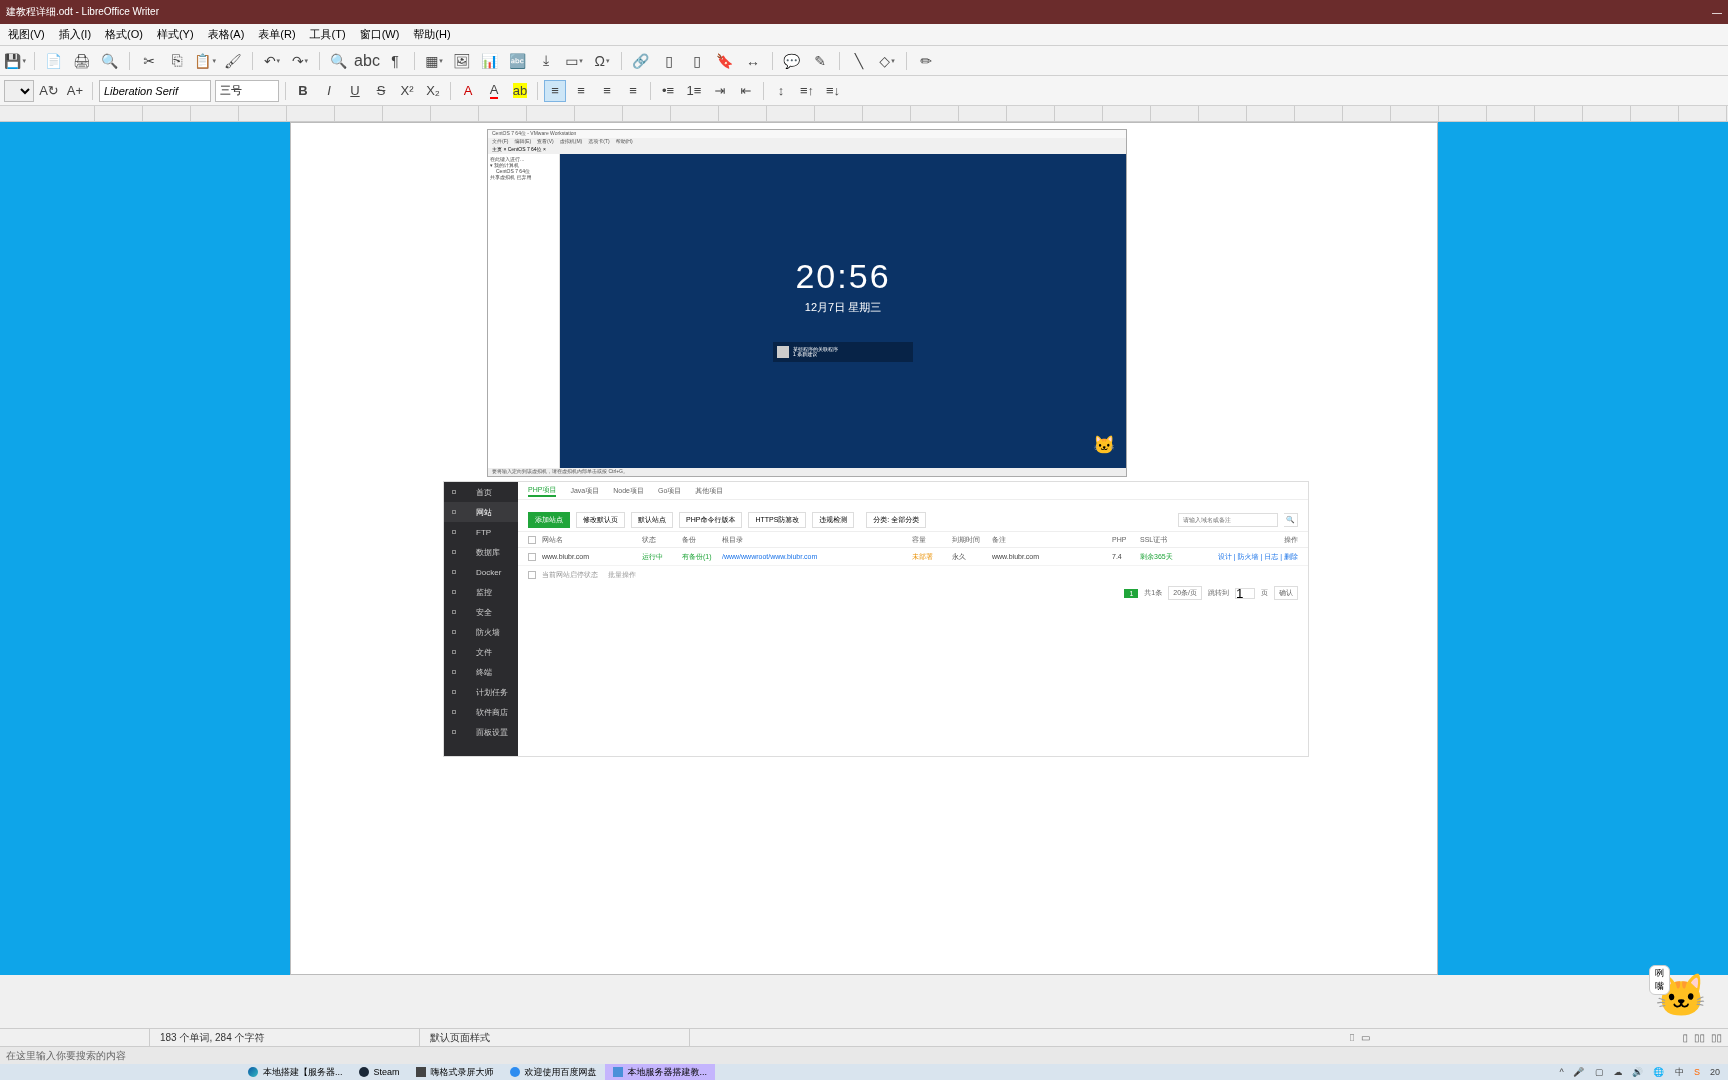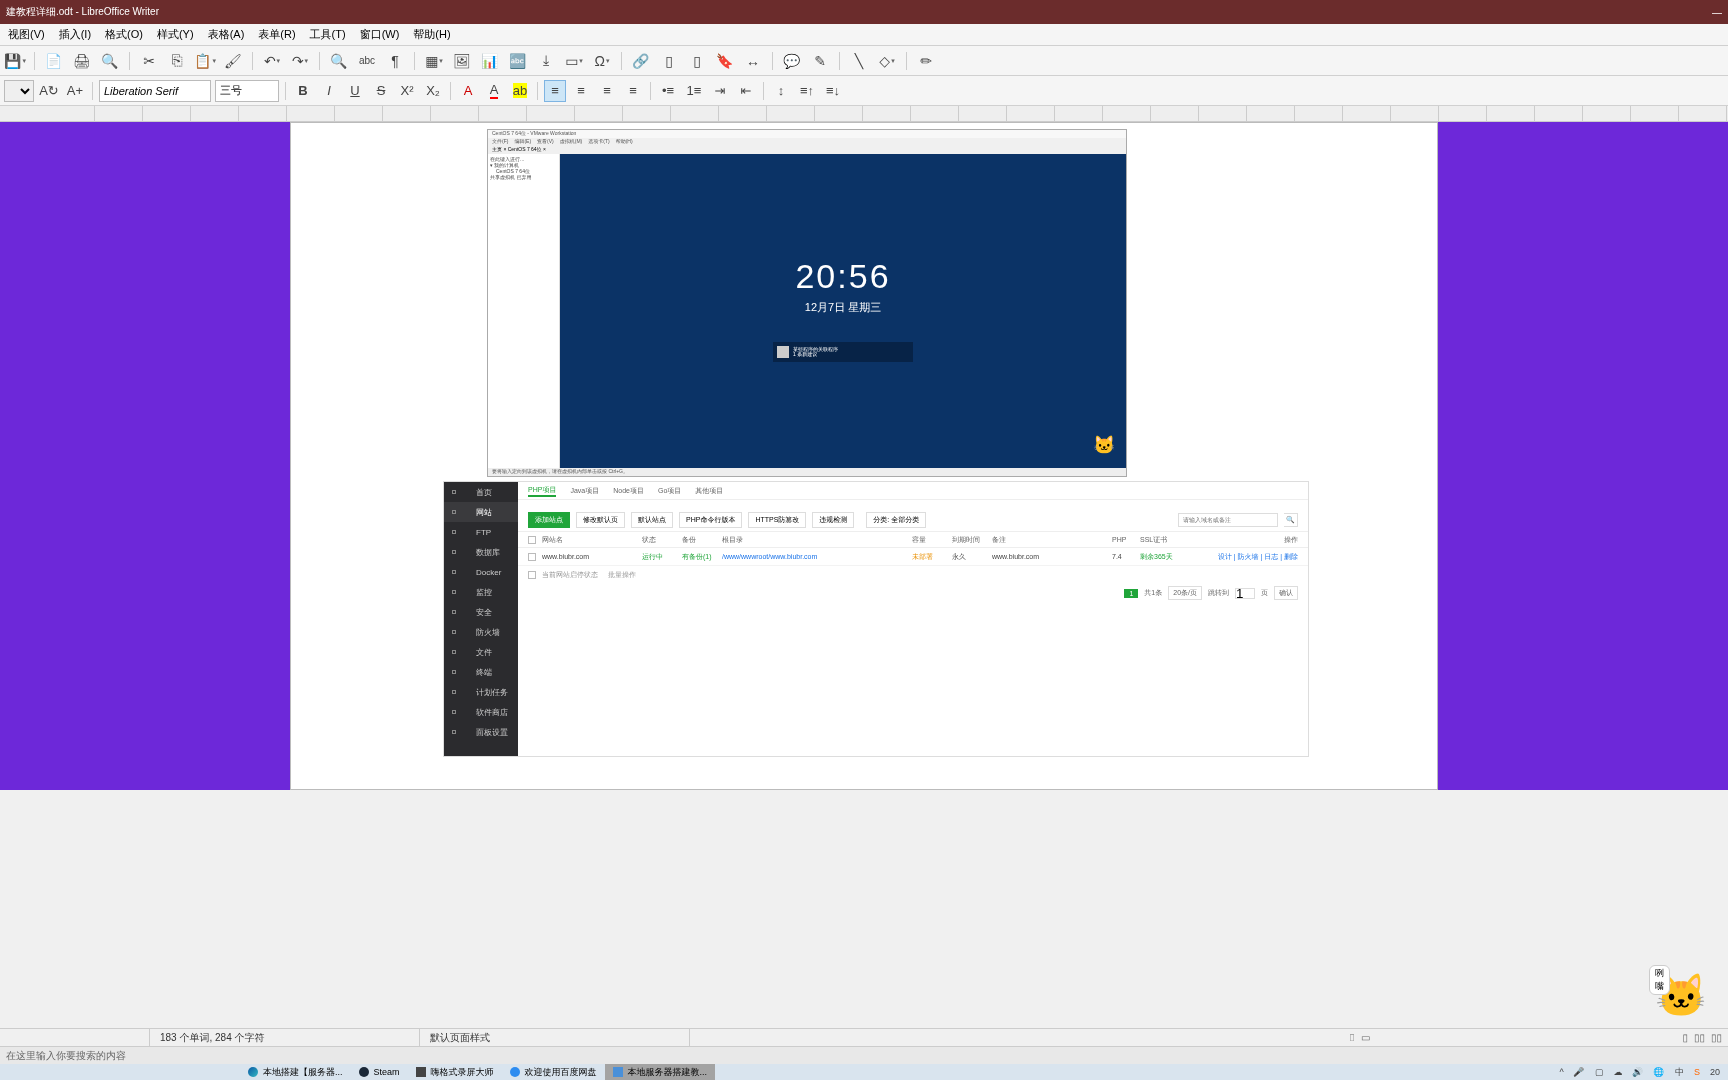--- a/index.html
+++ b/index.html
@@ -22,21 +22,21 @@
 .toolbar2 .fontname { width: 112px; font-style: italic; }
 .toolbar2 .fontsize { width: 64px; }
 .toolbar2 .pstyle { width: 30px; }
 .toolbar2 .tbtn { width: 22px; height: 22px; display: flex; align-items: center; justify-content: center; cursor: pointer; font-size: 13px; color: #444; }
 .toolbar2 .tbtn.active { background: #cde6f7; border: 1px solid #7eb4e2; }
 .toolbar2 .sep { width: 1px; height: 18px; background: #ccc; margin: 0 2px; }
 
 .ruler-area { height: 16px; background: #eee; border-bottom: 1px solid #ccc; position: relative; }
 .ruler { position: absolute; left: 94px; right: 0; height: 16px; background: repeating-linear-gradient(90deg, #ccc 0 1px, transparent 1px 48px); }
 
-.page-area { height: 668px; background: #6d28d9; overflow: auto; display: flex; justify-content: center; padding: 0; }
+.page-area { height: 853px; background: #0ea5e9; overflow: auto; display: flex; justify-content: center; padding: 0; }
 .page { width: 1148px; background: #fff; border: 1px solid #bbb; padding: 6px; position: relative; }
 
 .vmimg { width: 640px; height: 348px; margin-left: 190px; margin-top: 0; border: 1px solid #aaa; background: #fff; position: relative; }
 .vmimg .vmtop { height: 8px; background: #f8f8f8; font-size: 5px; padding: 0 4px; color: #555; }
 .vmimg .vmmenu { height: 8px; background: #f0f0f0; font-size: 5px; padding: 0 4px; color: #555; display:flex; gap:6px; }
 .vmimg .vmtabs { height: 8px; background: #f0f0f0; font-size: 5px; padding: 0 4px; }
 .vmimg .vbody { display: flex; height: calc(100% - 32px); }
 .vmimg .vside { width: 72px; background: #fff; border-right: 1px solid #ddd; font-size: 5px; padding: 2px; color: #444; }
 .vmimg .vdesk { flex: 1; background: #0b3366; position: relative; }
 .vmimg .vdesk .clock { position: absolute; left: 50%; top: 42%; transform: translate(-50%,-50%); text-align: center; color: #fff; }
@@ -76,21 +76,21 @@
 .statusbar .cell { padding: 0 10px; border-right: 1px solid #ccc; height: 100%; display: flex; align-items: center; }
 .statusbar .cell.wide { flex: 1; }
 .statusbar .sicons { margin-left: auto; display: flex; gap: 6px; padding: 0 6px; align-items:center; }
 .statusbar .sicons span { font-size: 10px; color:#666; }
 
 .searchrow { position: absolute; left:0; right:0; bottom: 16px; height: 18px; background: #e8e8e8; border-top: 1px solid #ccc; display: flex; align-items: center; font-size: 10px; color: #666; }
 .searchrow .hint { padding: 0 6px; }
 
 .taskbar { position: absolute; left:0; right:0; bottom: 0; height: 16px; background: #d9e4ee; display: flex; align-items: center; }
 .taskbar .titem { height: 100%; display: flex; align-items: center; padding: 0 8px; gap: 5px; font-size: 9px; cursor: pointer; }
-.taskbar .titem.active { background: #a3a3a3; }
+.taskbar .titem.active { background: #c4b5fd; }
 .taskbar .tray { margin-left: auto; display: flex; align-items: center; gap: 10px; padding: 0 8px; font-size: 9px; color: #444; }
 .taskbar .ticon { width: 10px; height: 10px; display: inline-flex; align-items:center; justify-content:center; font-size:9px; }
 .edge{background:linear-gradient(135deg,#0c59a4,#31b7c2);border-radius:50%;width:10px;height:10px}
 .steam{background:#1b2838;border-radius:50%;width:10px;height:10px}
 .rec{background:#444;width:10px;height:10px}
 .baidu{background:#2d8cf0;border-radius:50%;width:10px;height:10px}
 .doc{background:#4a90d9;width:10px;height:10px}
 
 .mascot { position: absolute; right: 20px; bottom: 60px; font-size: 42px; }
 .mascot .bubble { position: absolute; right: 38px; top: -6px; background: #fff; border: 1px solid #ccc; border-radius: 6px; padding: 1px 5px; font-size: 9px; }
@@ -126,21 +126,21 @@
   <div class="sep"></div>
   <div class="tbtn">✂</div>
   <div class="tbtn">⎘</div>
   <div class="tbtn drop">📋</div>
   <div class="tbtn">🖌</div>
   <div class="sep"></div>
   <div class="tbtn drop">↶</div>
   <div class="tbtn drop">↷</div>
   <div class="sep"></div>
   <div class="tbtn">🔍</div>
-  <div class="tbtn" style="font-size:10px">abc</div>
+  <div class="tbtn" style="font-size:16px">abc</div>
   <div class="tbtn">¶</div>
   <div class="sep"></div>
   <div class="tbtn drop">▦</div>
   <div class="tbtn">🖼</div>
   <div class="tbtn">📊</div>
   <div class="tbtn">🔤</div>
   <div class="tbtn">⤓</div>
   <div class="tbtn drop">▭</div>
   <div class="tbtn drop">Ω</div>
   <div class="sep"></div>

